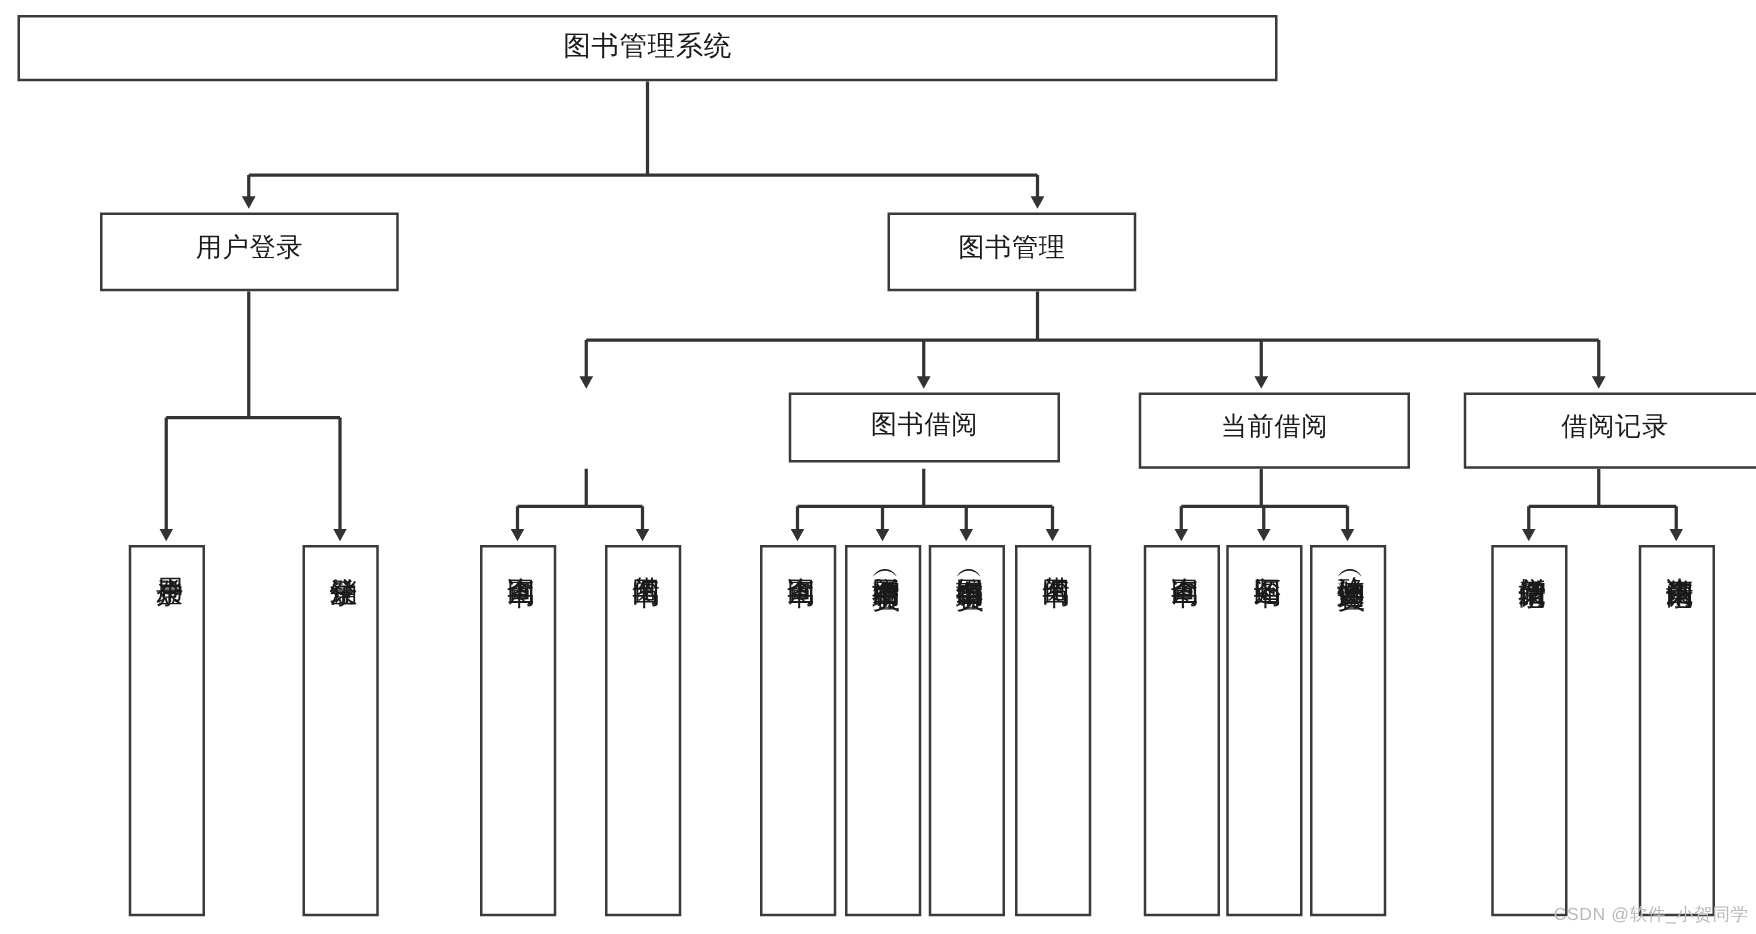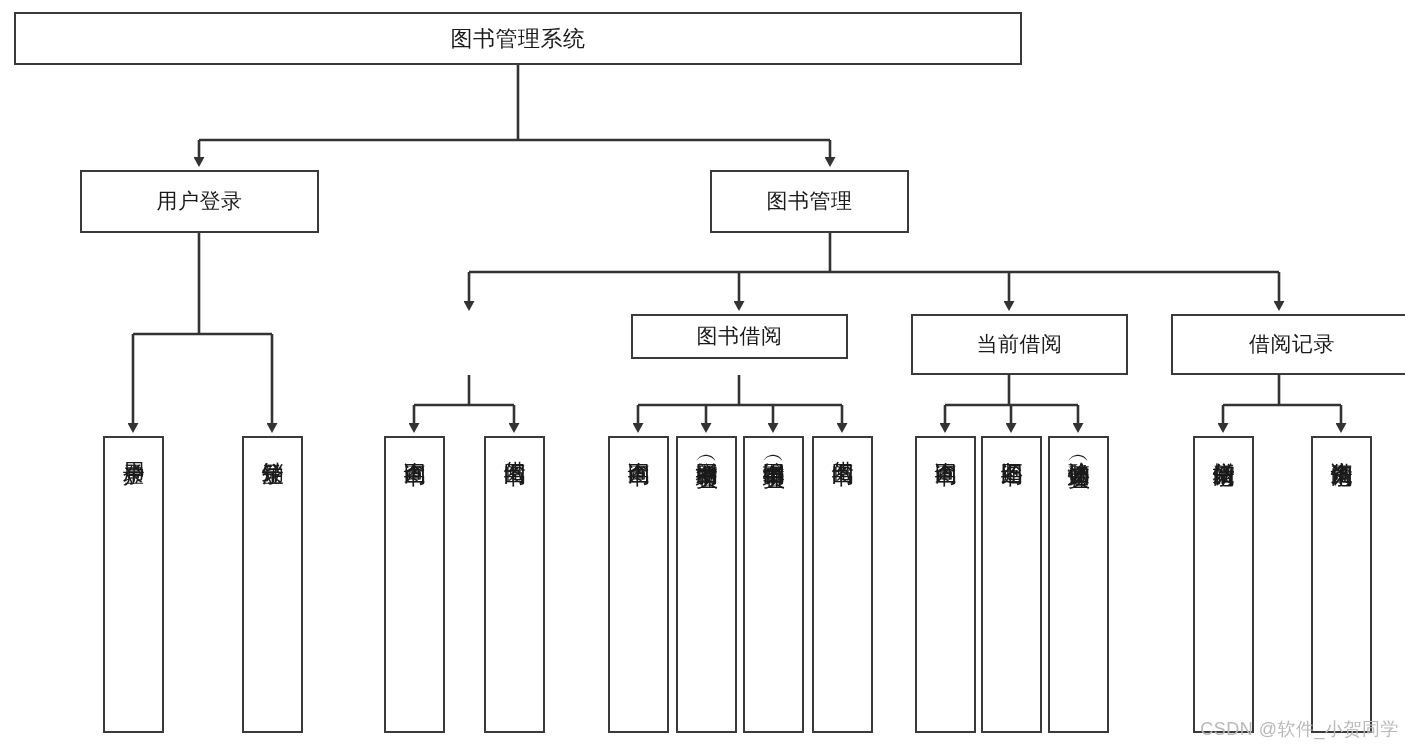--- a/index.html
+++ b/index.html
@@ -29,20 +29,21 @@
   }
   .node {
     position: absolute;
     box-sizing: border-box;
     background: #ffffff;
     border: 2px solid #3a3a3a;
     display: flex;
     align-items: center;
     justify-content: center;
     z-index: 2;
+    font-family: Liberation Mono, monospace;
   }
   .node .label {
     font-size: 21px;
     line-height: 1.18;
     letter-spacing: 0.5px;
     color: #1a1a1a;
     white-space: nowrap;
     text-align: center;
   }
   .node.root .label { font-size: 22px; }
@@ -59,21 +60,21 @@
     letter-spacing: 1px;
     white-space: nowrap;
     height: auto;
     max-height: 284px;
   }
   .node.leaf.tall .label { max-height: 284px; }
   #watermark {
     position: absolute;
     right: 6px;
     bottom: 6px;
-    font-size: 18px;
+    font-size: 14px;
     color: #b9b9b9;
     letter-spacing: 0.5px;
     z-index: 3;
     white-space: nowrap;
     user-select: none;
   }
 </style>
 </head>
 <body>
 
@@ -133,21 +134,21 @@
     <span class="label">图书管理系统</span>
   </div>
 
   <div class="node" style="left:80px; top:170px; width:239px; height:63px;">
     <span class="label">用户登录</span>
   </div>
   <div class="node" style="left:710px; top:170px; width:199px; height:63px;">
     <span class="label">图书管理</span>
   </div>
 
-  <div class="node" style="left:631px; top:314px; width:217px; height:45px;">
+  <div class="node" style="left:631px; top:314px; width:217px; height:56px;">
     <span class="label">图书借阅</span>
   </div>
   <div class="node" style="left:911px; top:314px; width:217px; height:61px;">
     <span class="label">当前借阅</span>
   </div>
   <div class="node" style="left:1171px; top:314px; width:242px; height:61px;">
     <span class="label">借阅记录</span>
   </div>
 
   <div class="node leaf" style="left:103px; top:436px; width:61px; height:297px;">

